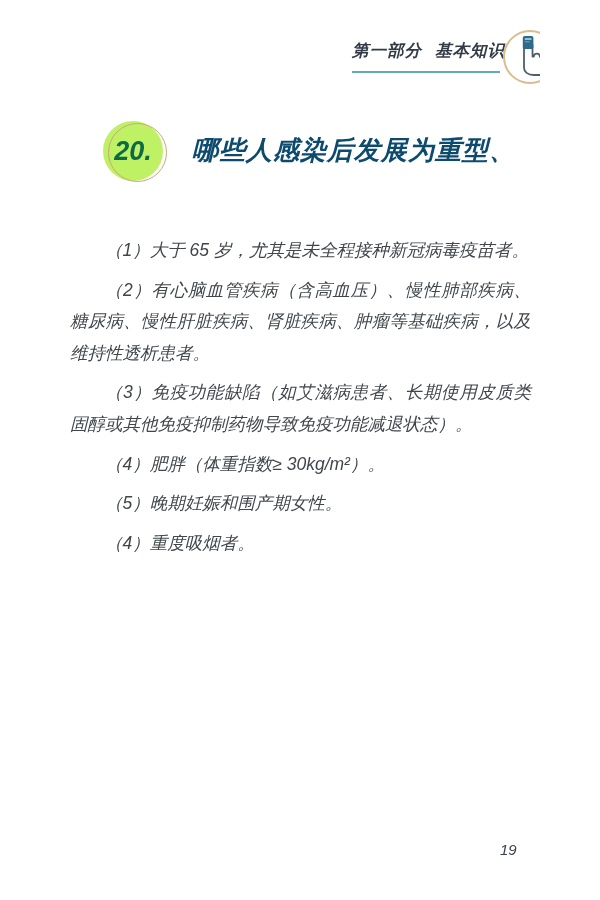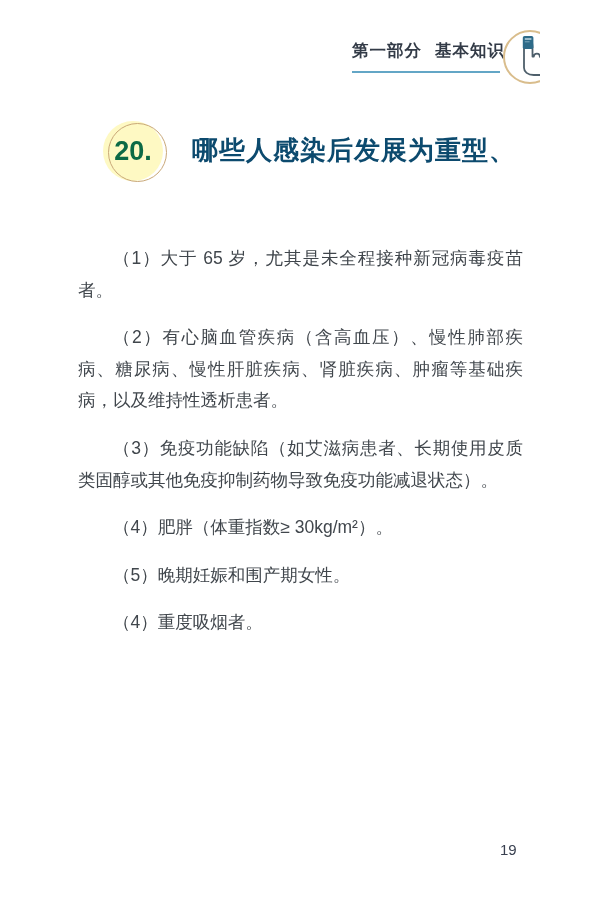--- a/index.html
+++ b/index.html
@@ -1,48 +1,49 @@
 <!DOCTYPE html>
 <html><head>
 <meta charset="utf-8">
 <style>
   html,body{margin:0;padding:0;background:#ffffff;}
   .page{
     position:relative;width:540px;height:900px;background:#ffffff;overflow:hidden;
     font-family:"Liberation Sans","DejaVu Sans",sans-serif;
+    font-style:italic;
   }
   
   .running-head{position:absolute;top:40px;left:352px;}
   .rh-text{display:flex;gap:13px;font-size:16.5px;font-weight:700;color:#333b47;letter-spacing:1px;}
   .rh-underline{margin-top:9px;width:148px;height:2px;background:#63a6c6;}
   .press-icon-wrap{
     position:absolute;top:30px;left:503px;width:54px;height:54px;box-sizing:border-box;
     border:2px solid #d9bd8c;border-radius:50%;background:#fff;
   }
   .press-icon-wrap svg{position:absolute;left:0;top:0;}
   
   .q-badge-fill{
     position:absolute;left:103px;top:121px;width:60px;height:60px;border-radius:50%;
-    background:#fef9c3;display:flex;align-items:center;justify-content:center;
+    background:#bef264;display:flex;align-items:center;justify-content:center;
   }
   .q-badge-ring{
     position:absolute;left:108px;top:123px;width:59px;height:59px;border-radius:50%;
     border:1.5px solid #c9a878;box-sizing:border-box;background:transparent;
   }
   .q-number{font-size:27px;font-weight:700;color:#0c6a45;}
   .q-title{
     position:absolute;left:192px;top:131px;font-size:26px;font-weight:700;
     color:#0c4a6e;line-height:38px;letter-spacing:1px;white-space:nowrap;
   }
   
   .body-text{
     position:absolute;left:62px;top:227px;width:477px;
     font-size:17.5px;line-height:31.6px;color:#40464c;text-align:justify;
   }
-  .body-text p{margin:16px;text-indent:2em;}
+  .body-text p{margin:8px;text-indent:2em;}
   
   .page-number{
     position:absolute;left:500px;top:841px;width:40px;
     font-size:15px;color:#394050;
   }
 </style>
 </head>
 <body>
 
 <div class="page">

